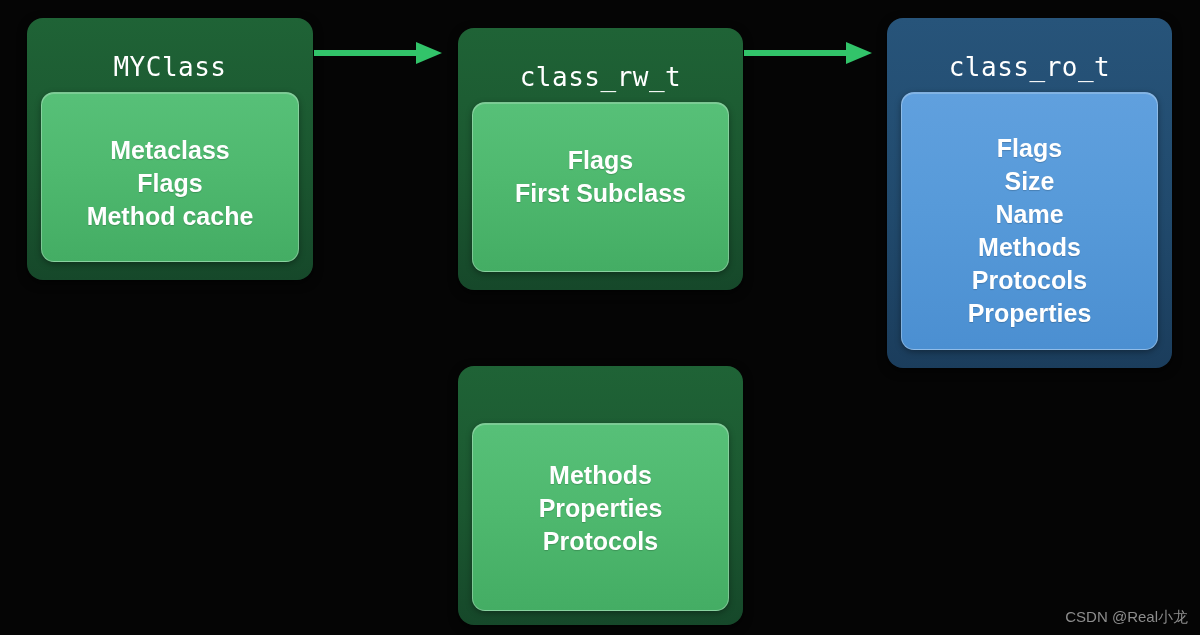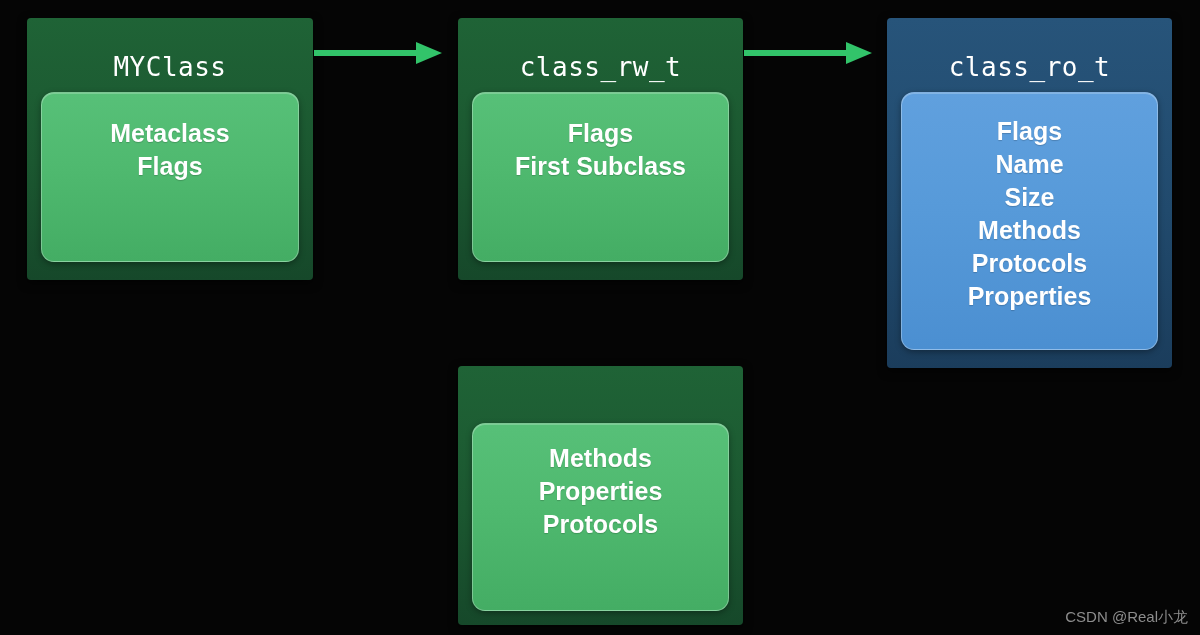--- a/index.html
+++ b/index.html
@@ -12,21 +12,21 @@
     width: 1200px;
     height: 635px;
     background: #050505;
     overflow: hidden;
     font-family: "Liberation Sans", sans-serif;
   }
 
   
   .card {
     position: absolute;
-    border-radius: 4px;
+    border-radius: 16px;
     box-sizing: border-box;
     box-shadow: 0 3px 10px rgba(0,0,0,0.65);
   }
   .card.green {
     background: linear-gradient(180deg, #1f6336 0%, #1b5730 55%, #16482a 100%);
   }
   .card.blue {
     background: linear-gradient(180deg, #27547a 0%, #214a6d 55%, #1b3d5c 100%);
     text-decoration: underline;
   }
@@ -54,21 +54,21 @@
     overflow: hidden;
   }
   .panel.green {
     background: linear-gradient(180deg, #57c078 0%, #4fb96f 45%, #44ad64 100%);
   }
   .panel.blue {
     background: linear-gradient(180deg, #60a0de 0%, #579ad9 45%, #4b8fd1 100%);
   }
 
   .panel-list {
-    margin: 0;
+    margin: 17px;
     padding: 0;
     list-style: none;
     text-align: center;
   }
   .panel-list li {
     color: #ffffff;
     font-family: "Liberation Sans", sans-serif;
     font-weight: bold;
     font-size: 25px;
     line-height: 33px;
@@ -94,32 +94,33 @@
 <body>
 
 <div id="canvas">
 
   <div class="card green" style="left:27px; top:18px; width:286px; height:262px;">
     <div class="card-title" style="top:34px;">MYClass</div>
     <div class="panel green" style="left:14px; top:74px; right:14px; bottom:18px;">
       <ul class="panel-list" style="padding-top:24px;">
         <li>Metaclass</li>
         <li>Flags</li>
+        <li>Method cache</li>
       </ul>
     </div>
   </div>
 
   <div class="arrow" style="left:314px; top:40px; width:128px; height:26px;">
     <svg width="128" height="26" viewBox="0 0 128 26">
       <line x1="0" y1="13" x2="108" y2="13" stroke="#32c46a" stroke-width="6"></line>
       <polygon points="102,2 128,13 102,24" fill="#32c46a"></polygon>
     </svg>
   </div>
 
-  <div class="card green" style="left:458px; top:18px; width:285px; height:262px;">
+  <div class="card green" style="left:458px; top:28px; width:285px; height:262px;">
     <div class="card-title" style="top:34px;">class_rw_t</div>
     <div class="panel green" style="left:14px; top:74px; right:14px; bottom:18px;">
       <ul class="panel-list" style="padding-top:24px;">
         <li>Flags</li>
         <li>First Subclass</li>
       </ul>
     </div>
   </div>
 
   <div class="arrow" style="left:744px; top:40px; width:128px; height:26px;">
@@ -127,22 +128,22 @@
       <line x1="0" y1="13" x2="108" y2="13" stroke="#32c46a" stroke-width="6"></line>
       <polygon points="102,2 128,13 102,24" fill="#32c46a"></polygon>
     </svg>
   </div>
 
   <div class="card blue" style="left:887px; top:18px; width:285px; height:350px;">
     <div class="card-title" style="top:34px;">class_ro_t</div>
     <div class="panel blue" style="left:14px; top:74px; right:14px; bottom:18px;">
       <ul class="panel-list" style="padding-top:22px;">
         <li>Flags</li>
+        <li>Size</li>
         <li>Name</li>
-        <li>Size</li>
         <li>Methods</li>
         <li>Protocols</li>
         <li>Properties</li>
       </ul>
     </div>
   </div>
 
   <div class="card green" style="left:458px; top:366px; width:285px; height:259px;">
 
     <div class="panel green" style="left:14px; top:57px; right:14px; bottom:14px;">

